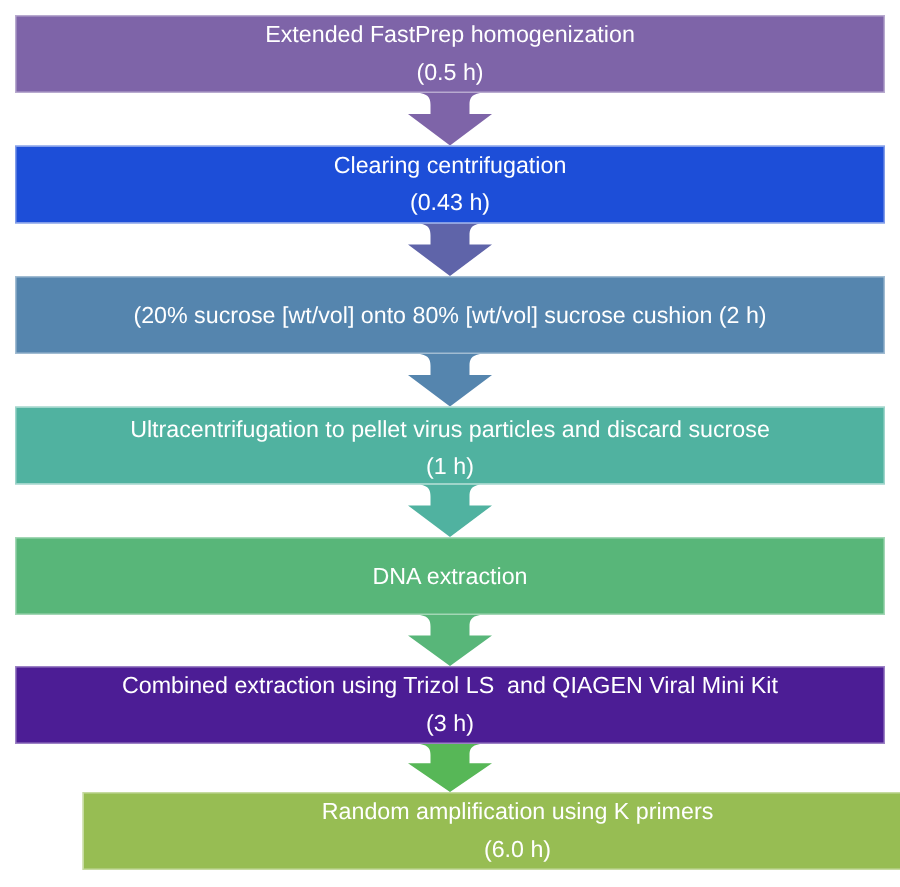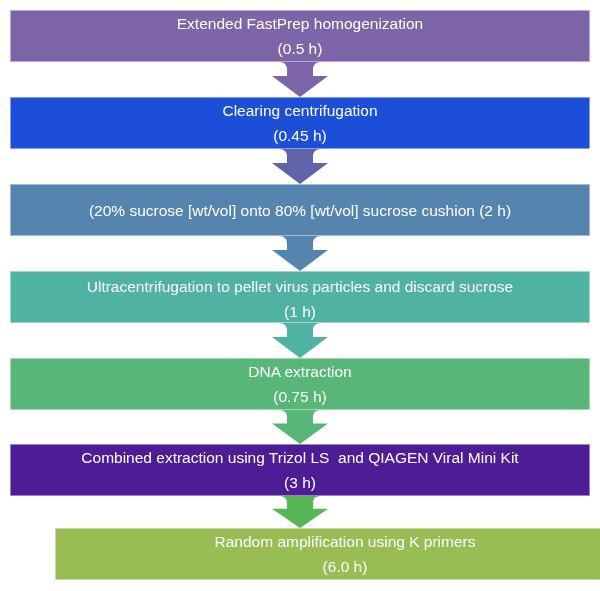--- a/index.html
+++ b/index.html
@@ -42,21 +42,21 @@
     <div class="ln">Extended FastPrep homogenization</div>
     <div class="ln">(0.5 h)</div>
   </div>
 
   <svg class="arrow a0" viewBox="0 0 60 35" preserveAspectRatio="none">
     <path d="M10,0 C16,1 17,4 17,8 L17,14 L2,14 L30,35 L58,14 L43,14 L43,8 C43,4 44,1 50,0 Z" fill="#7e64a8"></path>
   </svg>
 
   <div class="step s1" style="background-color: #1d4ed8;">
     <div class="ln">Clearing centrifugation</div>
-    <div class="ln">(0.45 h)</div>
+    <div class="ln">(0.43 h)</div>
   </div>
 
   <svg class="arrow a1" viewBox="0 0 60 35" preserveAspectRatio="none">
     <path d="M10,0 C16,1 17,4 17,8 L17,14 L2,14 L30,35 L58,14 L43,14 L43,8 C43,4 44,1 50,0 Z" fill="#5f64a9"></path>
   </svg>
 
   <div class="step s2" style="background-color: rgb(85, 133, 174);">
     <div class="ln">(20% sucrose [wt/vol] onto 80% [wt/vol] sucrose cushion (2 h)</div>
   </div>
 
@@ -68,21 +68,20 @@
     <div class="ln">Ultracentrifugation to pellet virus particles and discard sucrose</div>
     <div class="ln">(1 h)</div>
   </div>
 
   <svg class="arrow a3" viewBox="0 0 60 35" preserveAspectRatio="none">
     <path d="M10,0 C16,1 17,4 17,8 L17,14 L2,14 L30,35 L58,14 L43,14 L43,8 C43,4 44,1 50,0 Z" fill="#50b2a0"></path>
   </svg>
 
   <div class="step s4" style="background-color: rgb(88, 182, 121);">
     <div class="ln">DNA extraction</div>
-    <div class="ln">(0.75 h)</div>
   </div>
 
   <svg class="arrow a4" viewBox="0 0 60 35" preserveAspectRatio="none">
     <path d="M10,0 C16,1 17,4 17,8 L17,14 L2,14 L30,35 L58,14 L43,14 L43,8 C43,4 44,1 50,0 Z" fill="#58b679"></path>
   </svg>
 
   <div class="step s5" style="background-color: #4c1d95;">
     <div class="ln">Combined extraction using Trizol LS  and QIAGEN Viral Mini Kit</div>
     <div class="ln">(3 h)</div>
   </div>

